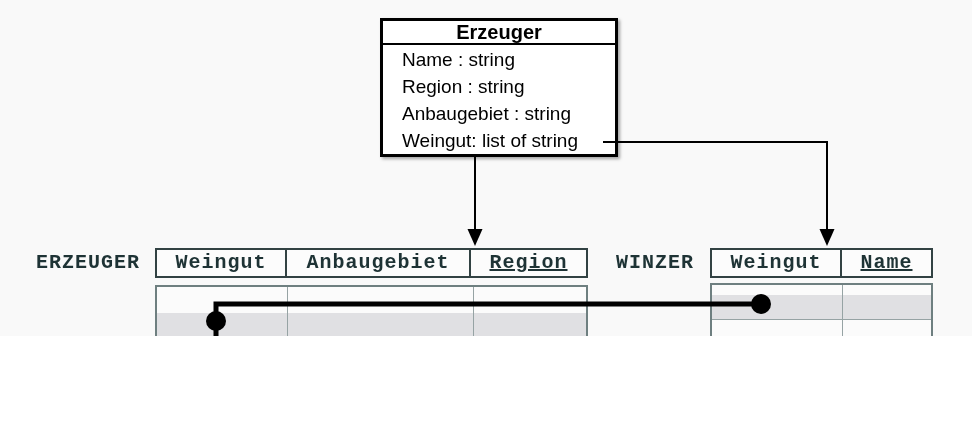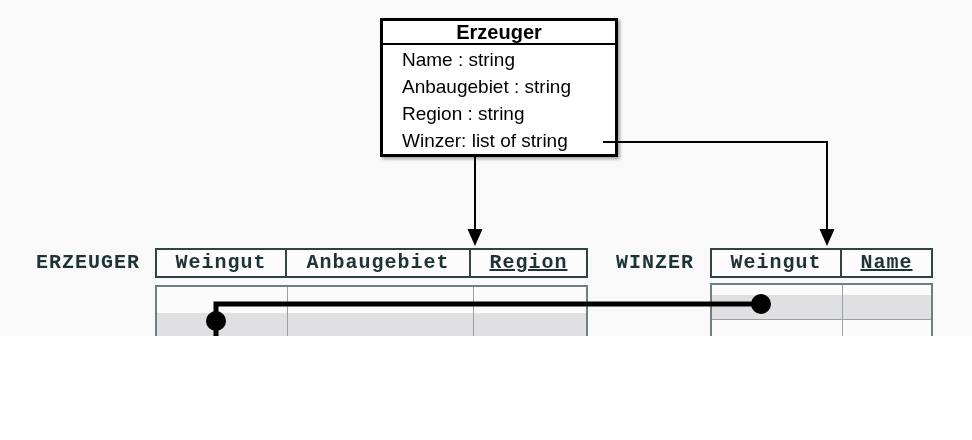--- a/index.html
+++ b/index.html
@@ -101,23 +101,23 @@
 </style>
 </head>
 <body>
 
 <div class="stage">
 
   <div class="classbox">
     <div class="classbox-title">Erzeuger</div>
     <div class="classbox-attrs">
       <div class="class-attr">Name : string</div>
+      <div class="class-attr">Region : string</div>
       <div class="class-attr">Anbaugebiet : string</div>
-      <div class="class-attr">Region : string</div>
-      <div class="class-attr">Winzer: list of string</div>
+      <div class="class-attr">Weingut: list of string</div>
     </div>
   </div>
 
   <div class="tbl-label" id="erz-label">ERZEUGER</div>
 
   <div class="thead" id="erz-header">
     <div class="th-cell">Weingut</div>
     <div class="th-cell">Anbaugebiet</div>
     <div class="th-cell">Region</div>
   </div>

